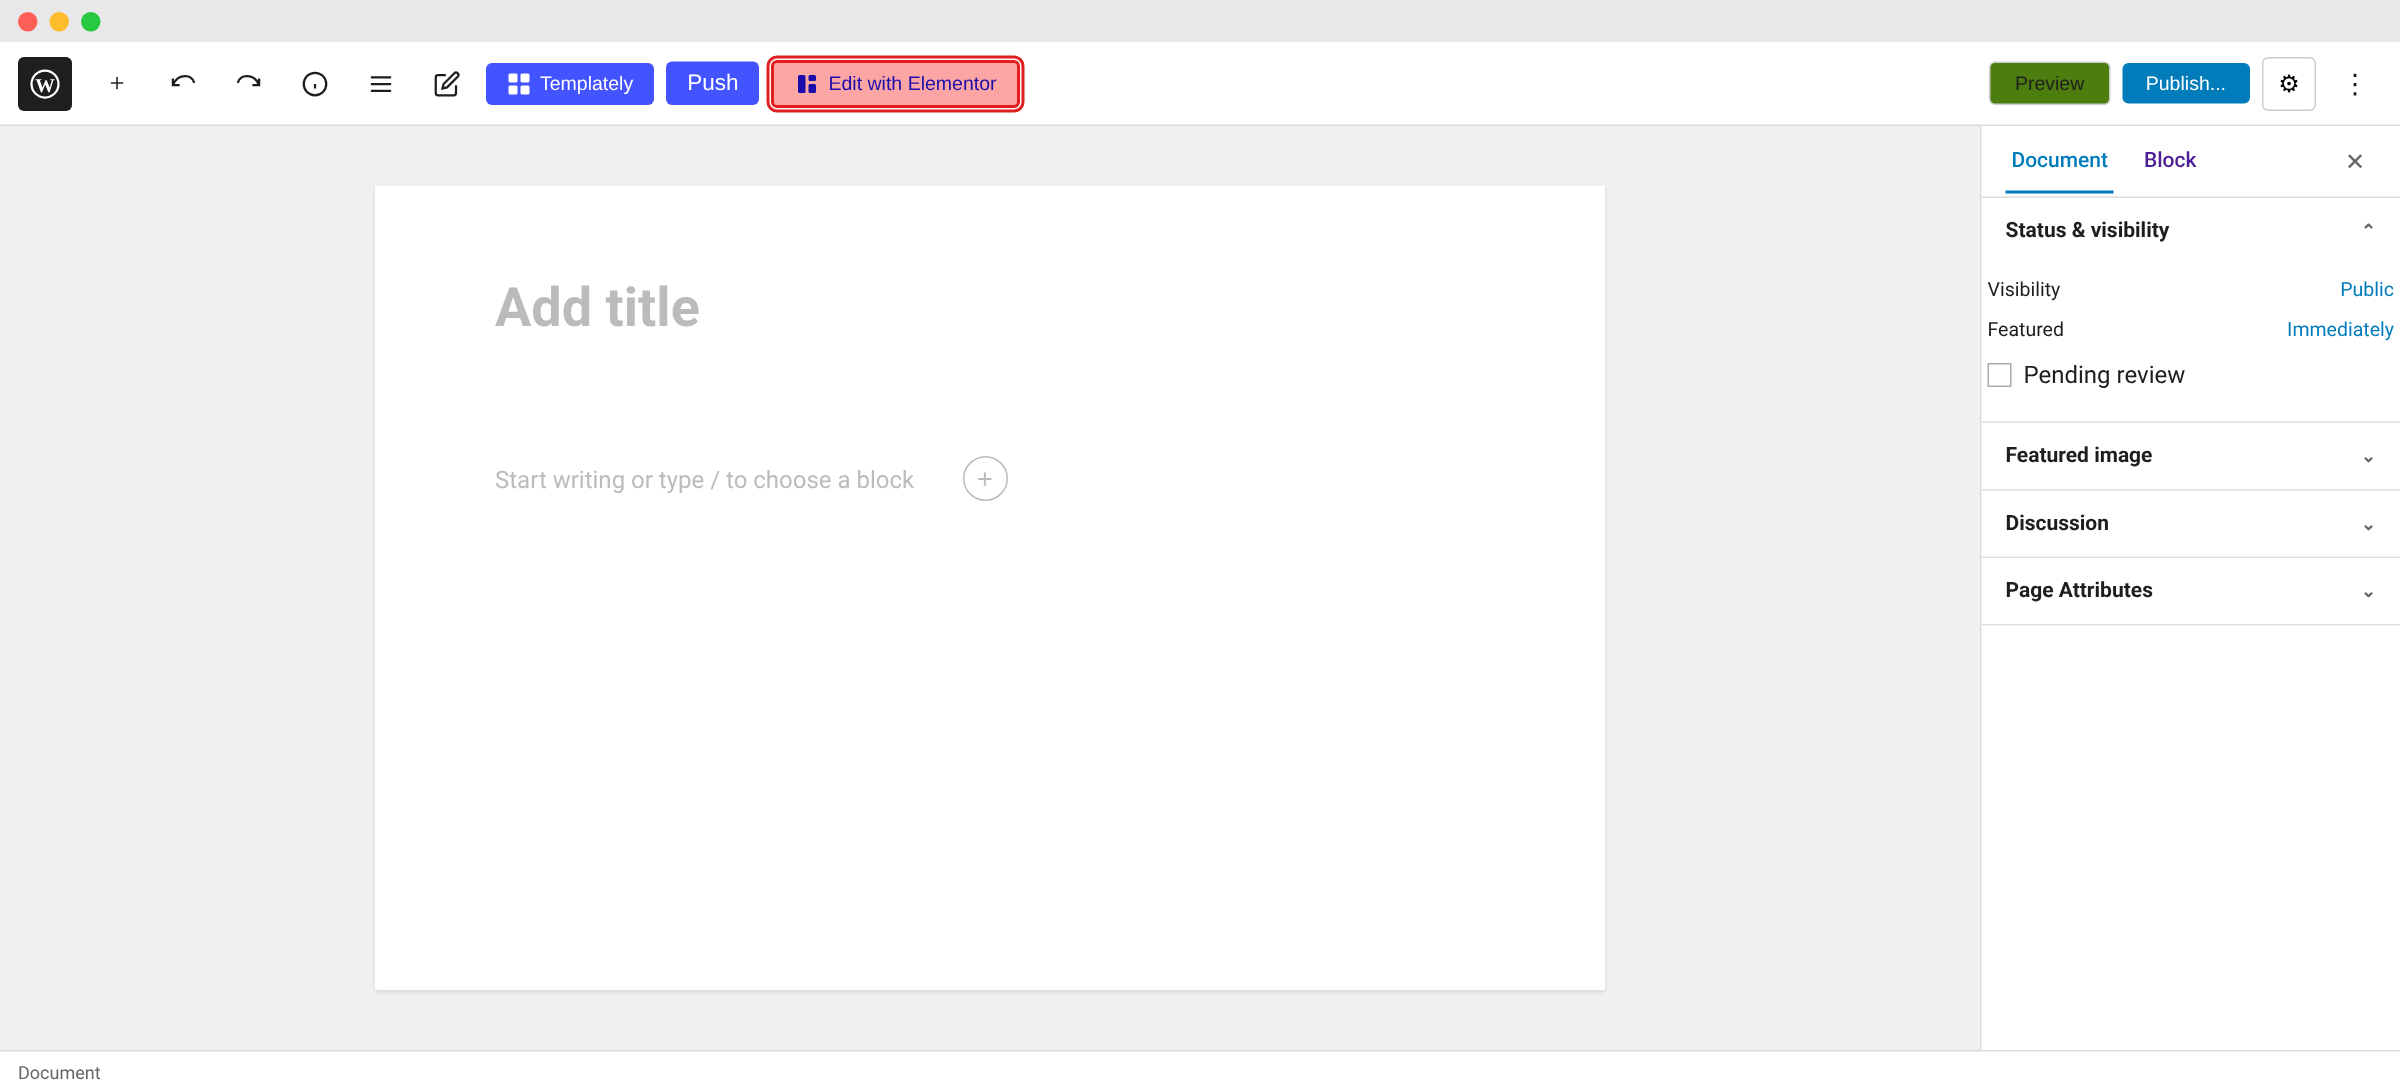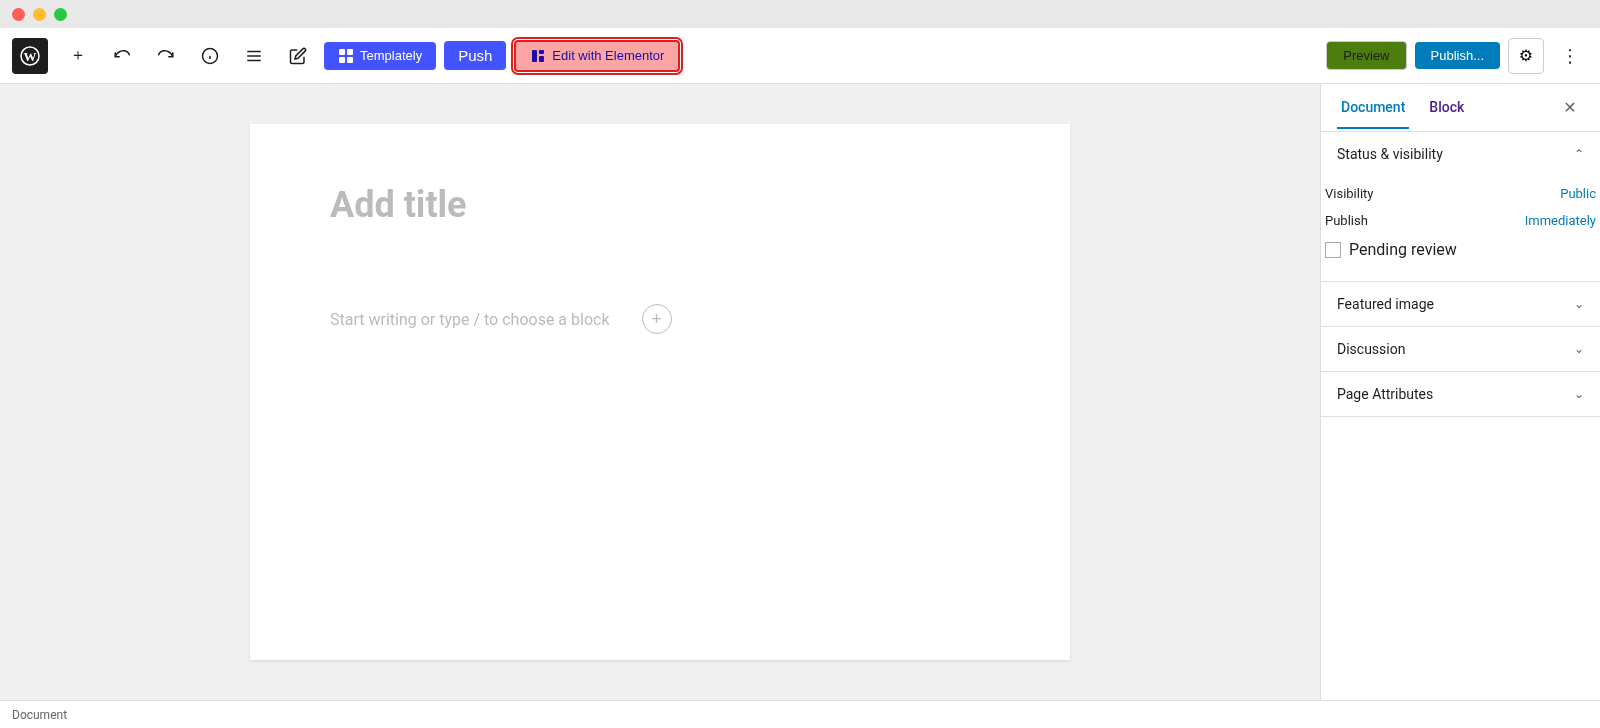--- a/index.html
+++ b/index.html
@@ -256,21 +256,21 @@
       border-bottom: 1px solid #e0e0e0;
     }
 
     .panel-section-header {
       display: flex;
       align-items: center;
       justify-content: space-between;
       padding: 14px 16px;
       cursor: pointer;
       font-size: 14px;
-      font-weight: 400;
+      font-weight: 700;
       color: #1e1e1e;
       gap: 40px;
     }
 
     .chevron-icon {
       font-size: 12px;
       color: #666;
     }
 
     .panel-section-body {
@@ -446,21 +446,21 @@
         <div class="panel-section-header">
           <span>Status &amp; visibility</span>
           <span class="chevron-icon">⌃</span>
         </div>
         <div class="panel-section-body">
           <div class="row-item">
             <span class="row-label">Visibility</span>
             <a class="row-value">Public</a>
           </div>
           <div class="row-item">
-            <span class="row-label">Publish</span>
+            <span class="row-label">Featured</span>
             <a class="row-value">Immediately</a>
           </div>
           <div class="pending-row">
             <div class="pending-checkbox"></div>
             <span class="pending-label">Pending review</span>
           </div>
         </div>
       </div>
 
       <div class="panel-section">

